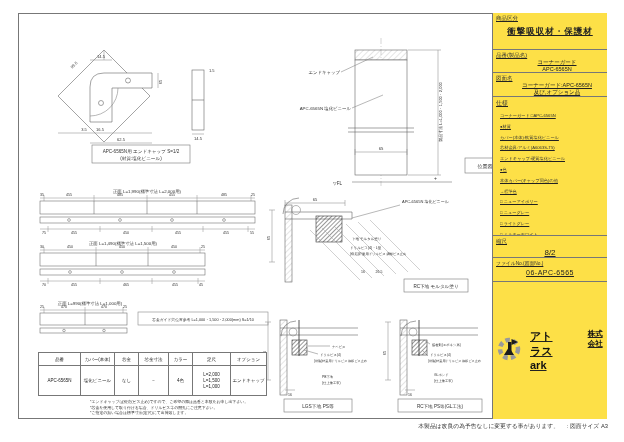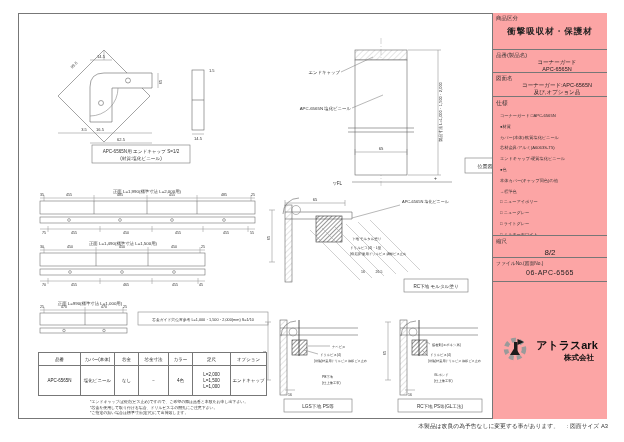--- a/index.html
+++ b/index.html
@@ -11,33 +11,33 @@
   }
   svg text { fill:#333; font-family:"Liberation Sans", sans-serif; }
   .frame {
     position:absolute; left:18px; top:13px; width:589px; height:406px;
     border:1px solid #777; background:transparent;
   }
   
   .titleblock {
     position:absolute; left:492px; top:13px; width:115px; height:406px;
     border-left:1px solid #777; display:flex; flex-direction:column;
-    background:#fca5a5; z-index:3;
+    background:#fde047; z-index:3;text-decoration:underline;
   }
   .tb-sec { border-bottom:1px solid #777; padding:2px 3px; overflow:hidden; }
   .tb-label { font-size:5.5px; color:#333; }
   .tb-cat-val { font-size:8.5px; font-weight:bold; text-align:center; margin-top:4px; letter-spacing:1px; }
   .tb-line { font-size:5.5px; text-align:center; padding-left:14px; line-height:7px; }
   .tb-spec { flex:1; }
   .spec-line { font-size:4.2px; line-height:10.8px; white-space:nowrap; color:#333; }
   .spec-wrap { padding:3px 2px 0 4px; }
   .tb-scale-val { font-size:8px; text-align:center; margin-top:3px; }
   .tb-file-val { font-size:7px; text-align:center; margin-top:3px; letter-spacing:0.5px; }
   .tb-logo { display:flex; align-items:center; justify-content:center; gap:4px; border-bottom:none; }
-  .logo-texts { display:flex; flex-direction:column; align-items:center; }
+  .logo-texts { display:flex; align-items:flex-start; }
   .logo-name { font-size:11px; font-weight:bold; color:#111; }
   .logo-suffix { font-size:7.5px; font-weight:bold; color:#111;margin-left:24px; }
   
   .spec-table {
     position:absolute; left:38px; top:352px; z-index:2;
     border-collapse:collapse; table-layout:fixed; background:#fff;
   }
   .spec-table th, .spec-table td {
     border:1px solid #777; font-size:4.5px; font-weight:normal;
     text-align:center; vertical-align:middle; padding:1px;

